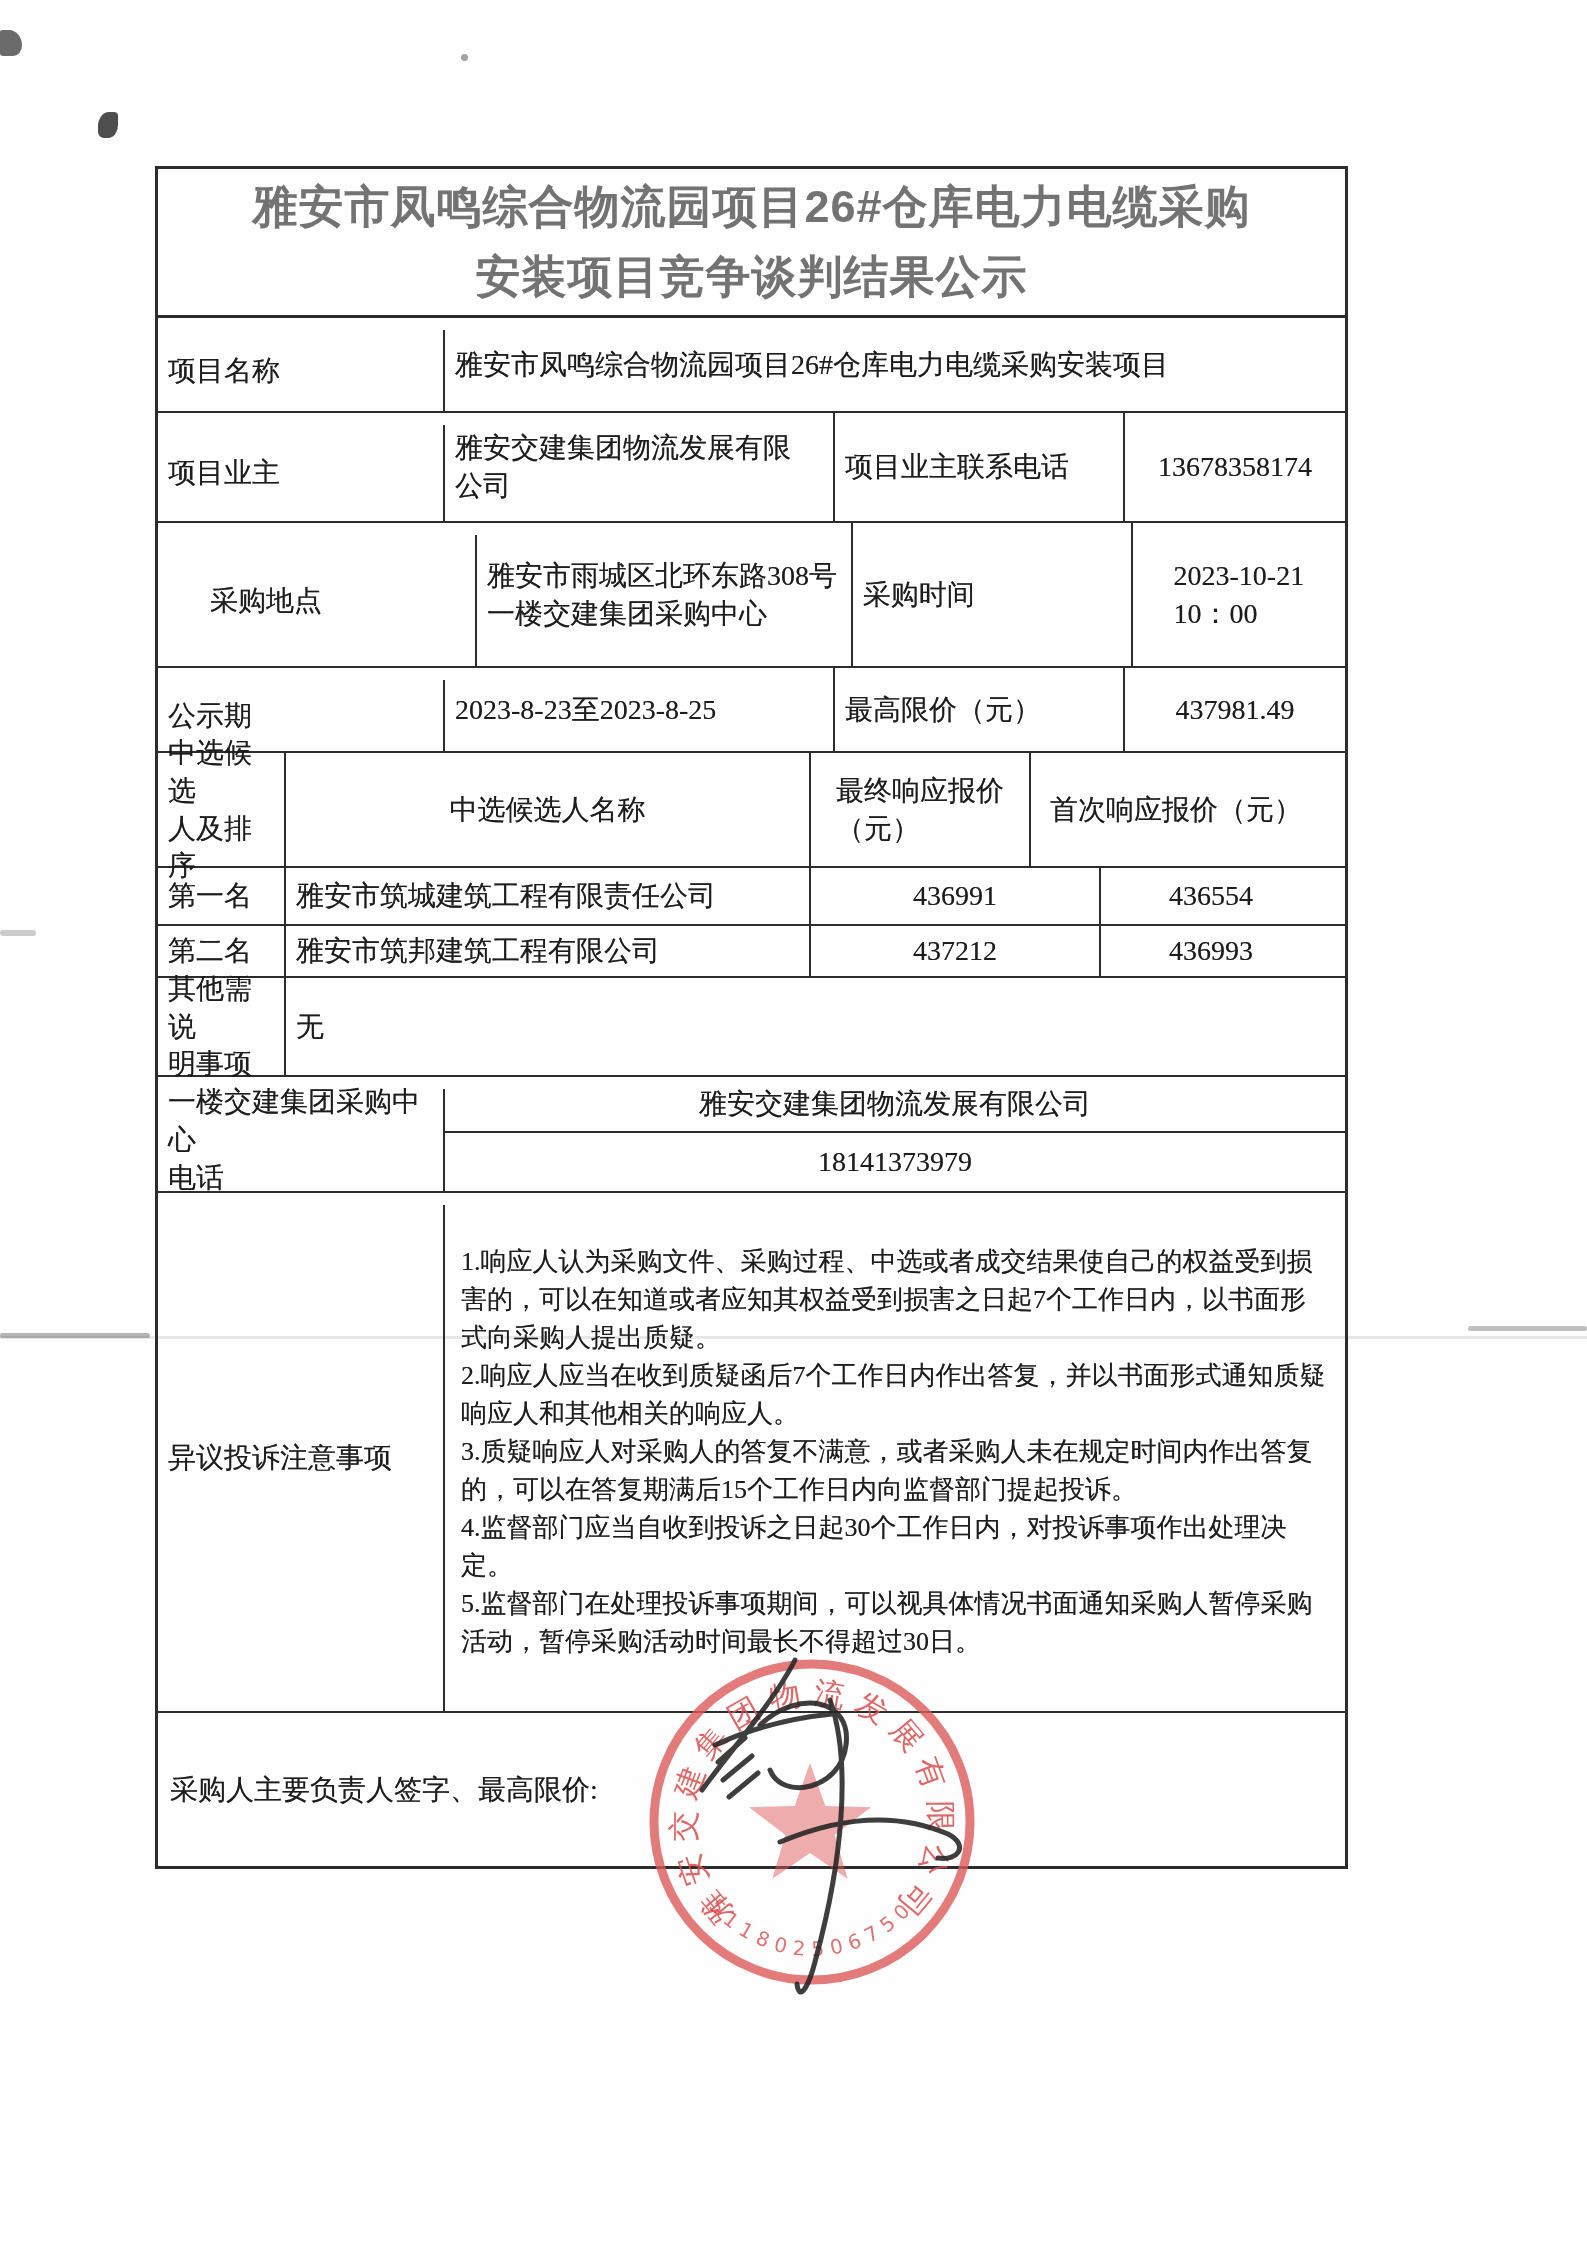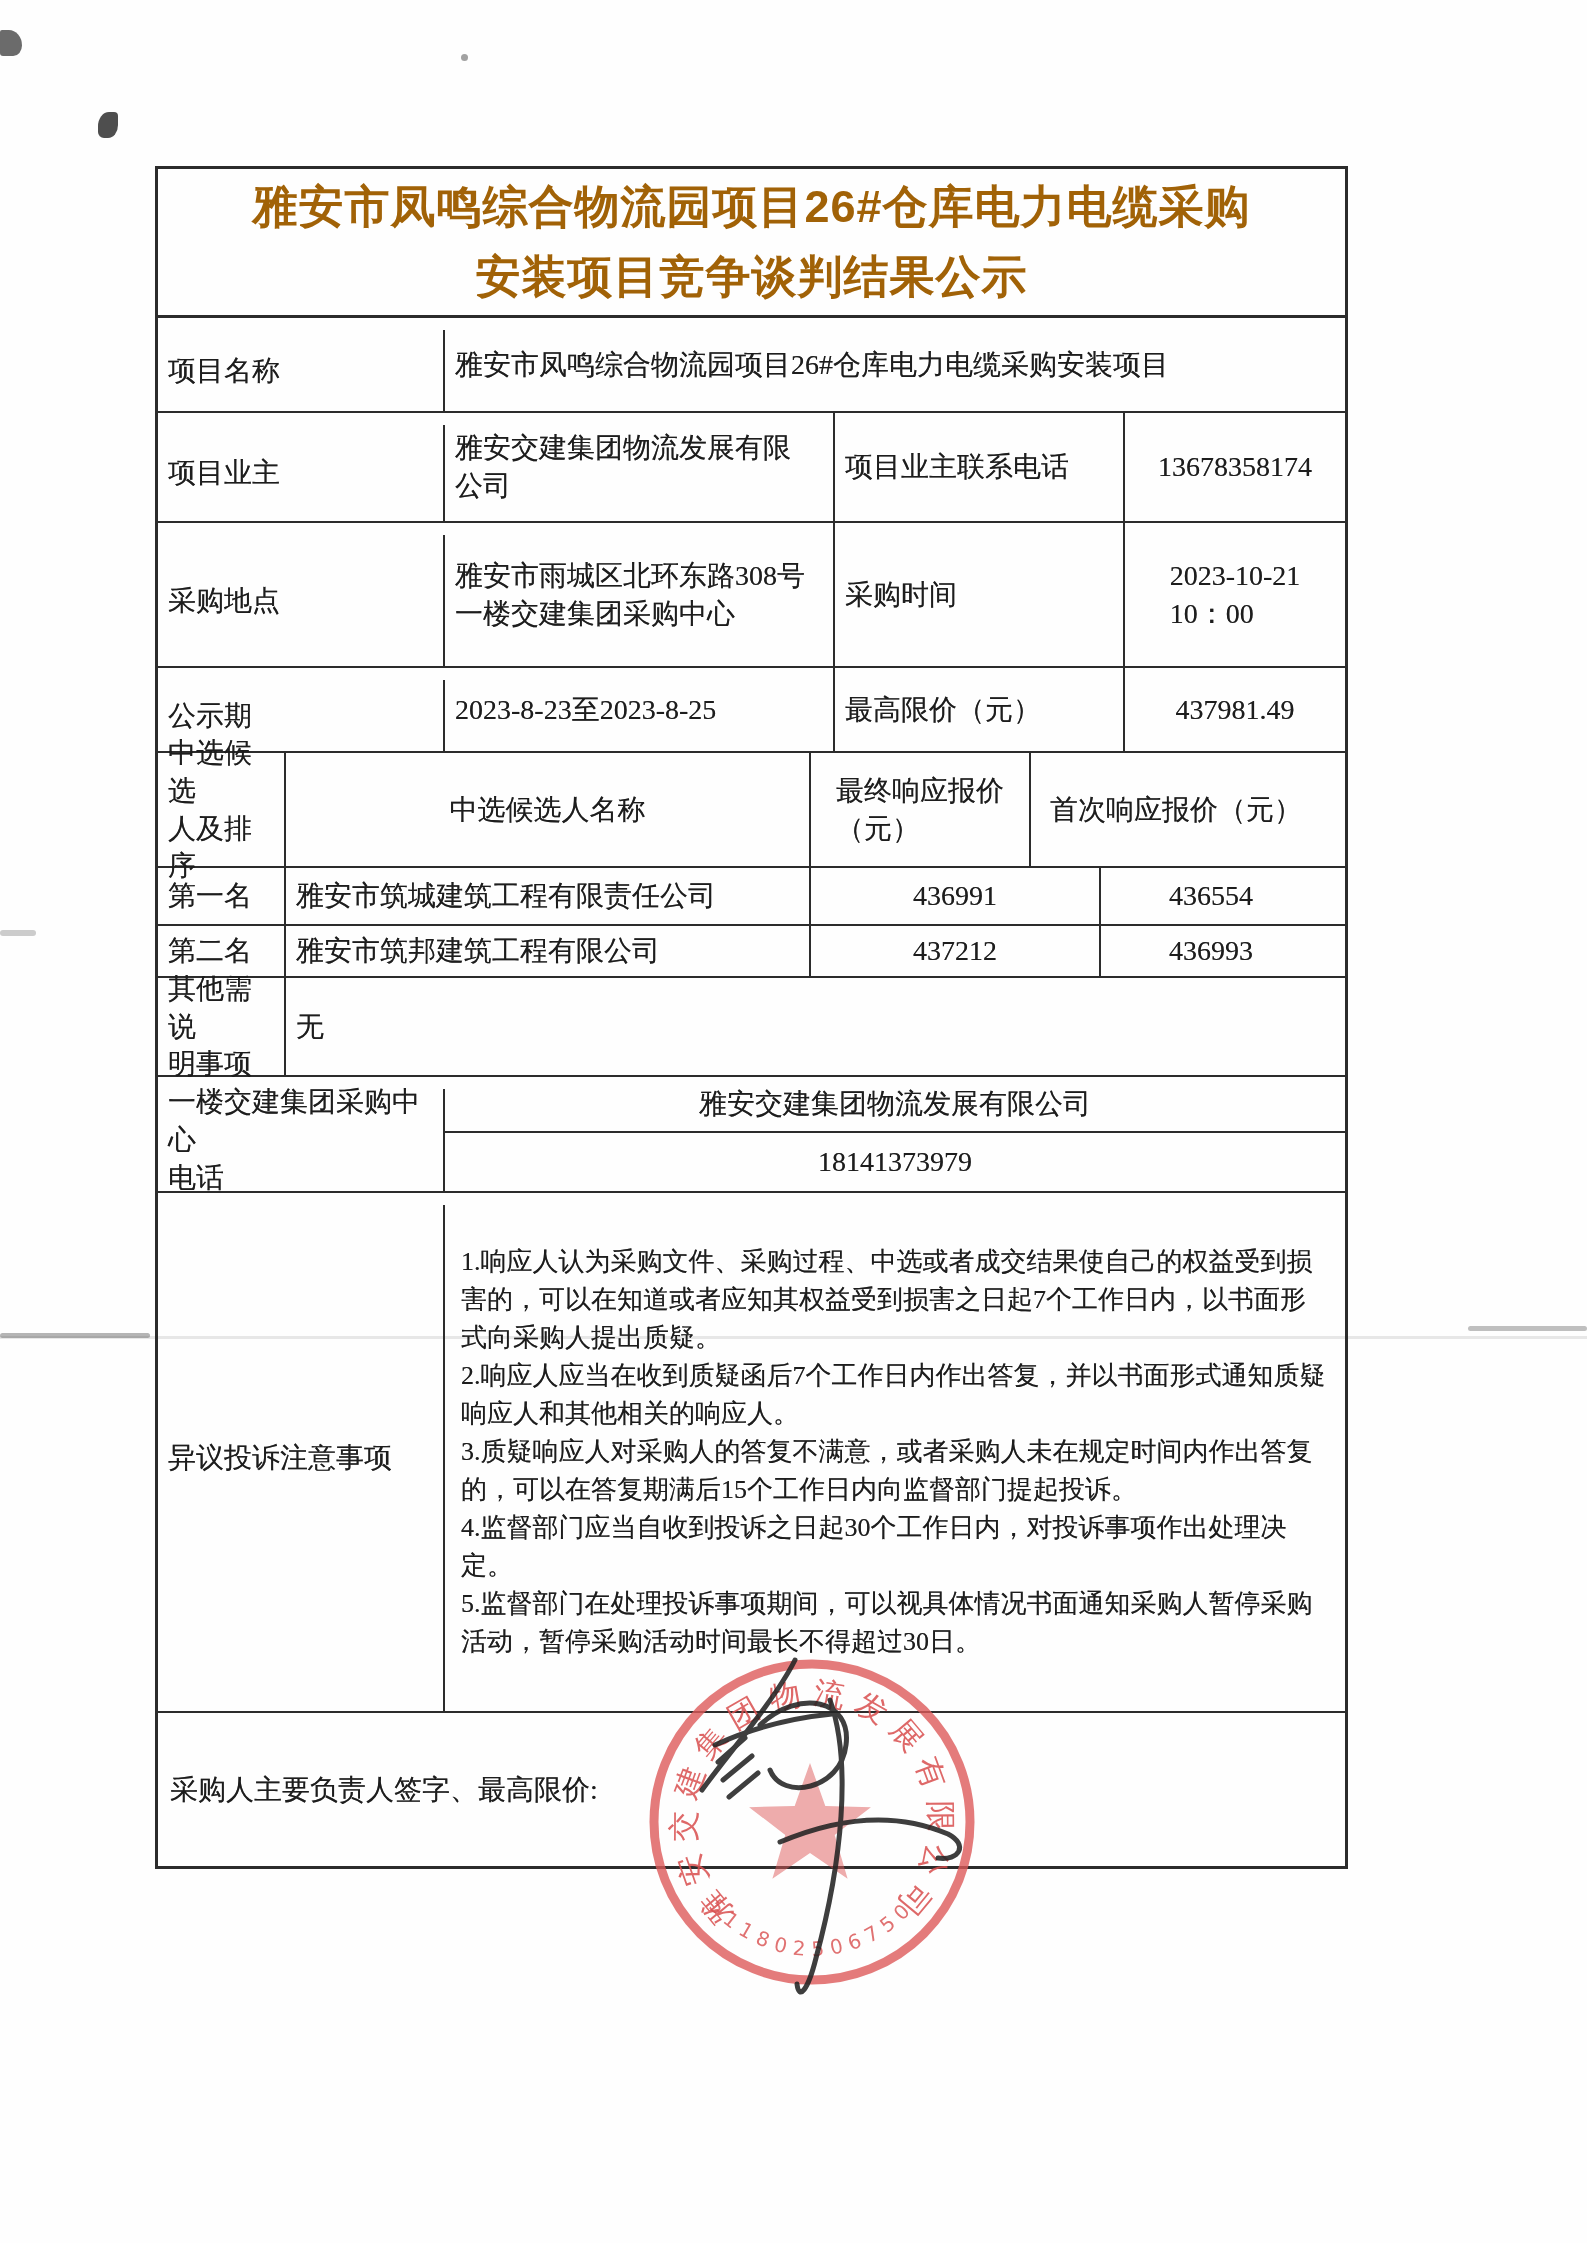--- a/index.html
+++ b/index.html
@@ -16,25 +16,25 @@
   .cell:last-child{border-right:none;}
   .center{justify-content:center;}
   .pre{white-space:pre-line;}
   
   .w1{width:287px;margin-top:12px;} .w2{width:390px;} .w3{width:290px;} .w4{width:220px;}
   
   .n1{width:128px;} .n2{width:525px;}
   .wide900{width:900px;} .wide1035{width:1035px;}
   
   .r-title{height:149px;border-bottom:3px solid #2c2c2c;align-items:center;justify-content:center;}
-  .r1{height:95px;} .r2{height:110px;} .r3{height:145px;} .r4{height:85px;}
+  .r1{height:95px;} .r2{height:110px;} .r3{height:145px;padding-left:42px;} .r4{height:85px;}
   .r-head{height:115px;} .r-rank1{height:58px;} .r-rank2{height:52px;}
   .r-other{height:99px;} .r-sup{height:116px;} .r-notice{height:520px;} .r-sign{height:153px;}
   .title-box{width:100%;text-align:center;font-family:"Liberation Sans","DejaVu Sans",sans-serif;
-             font-weight:700;font-size:45px;line-height:70px;letter-spacing:1px;color:#a16207;}
+             font-weight:700;font-size:45px;line-height:70px;letter-spacing:1px;color:#737373;}
   
   .sup-right{width:900px;display:flex;flex-direction:column;box-sizing:border-box;}
   .sup-sub1{height:56px;border-bottom:2px solid #2c2c2c;}
   .sup-sub2{height:58px;}
   .sup-sub1,.sup-sub2{box-sizing:border-box;display:flex;align-items:center;justify-content:center;
                       font-size:28px;text-shadow:0 0 .5px rgba(0,0,0,.55);}
   
   .notice-body{width:900px;border:none;display:flex;flex-direction:column;justify-content:center;
                box-sizing:border-box;padding:8px 16px;}
   .notice-body p{margin:0;font-size:26px;line-height:38px;text-shadow:0 0 .5px rgba(0,0,0,.55);}

